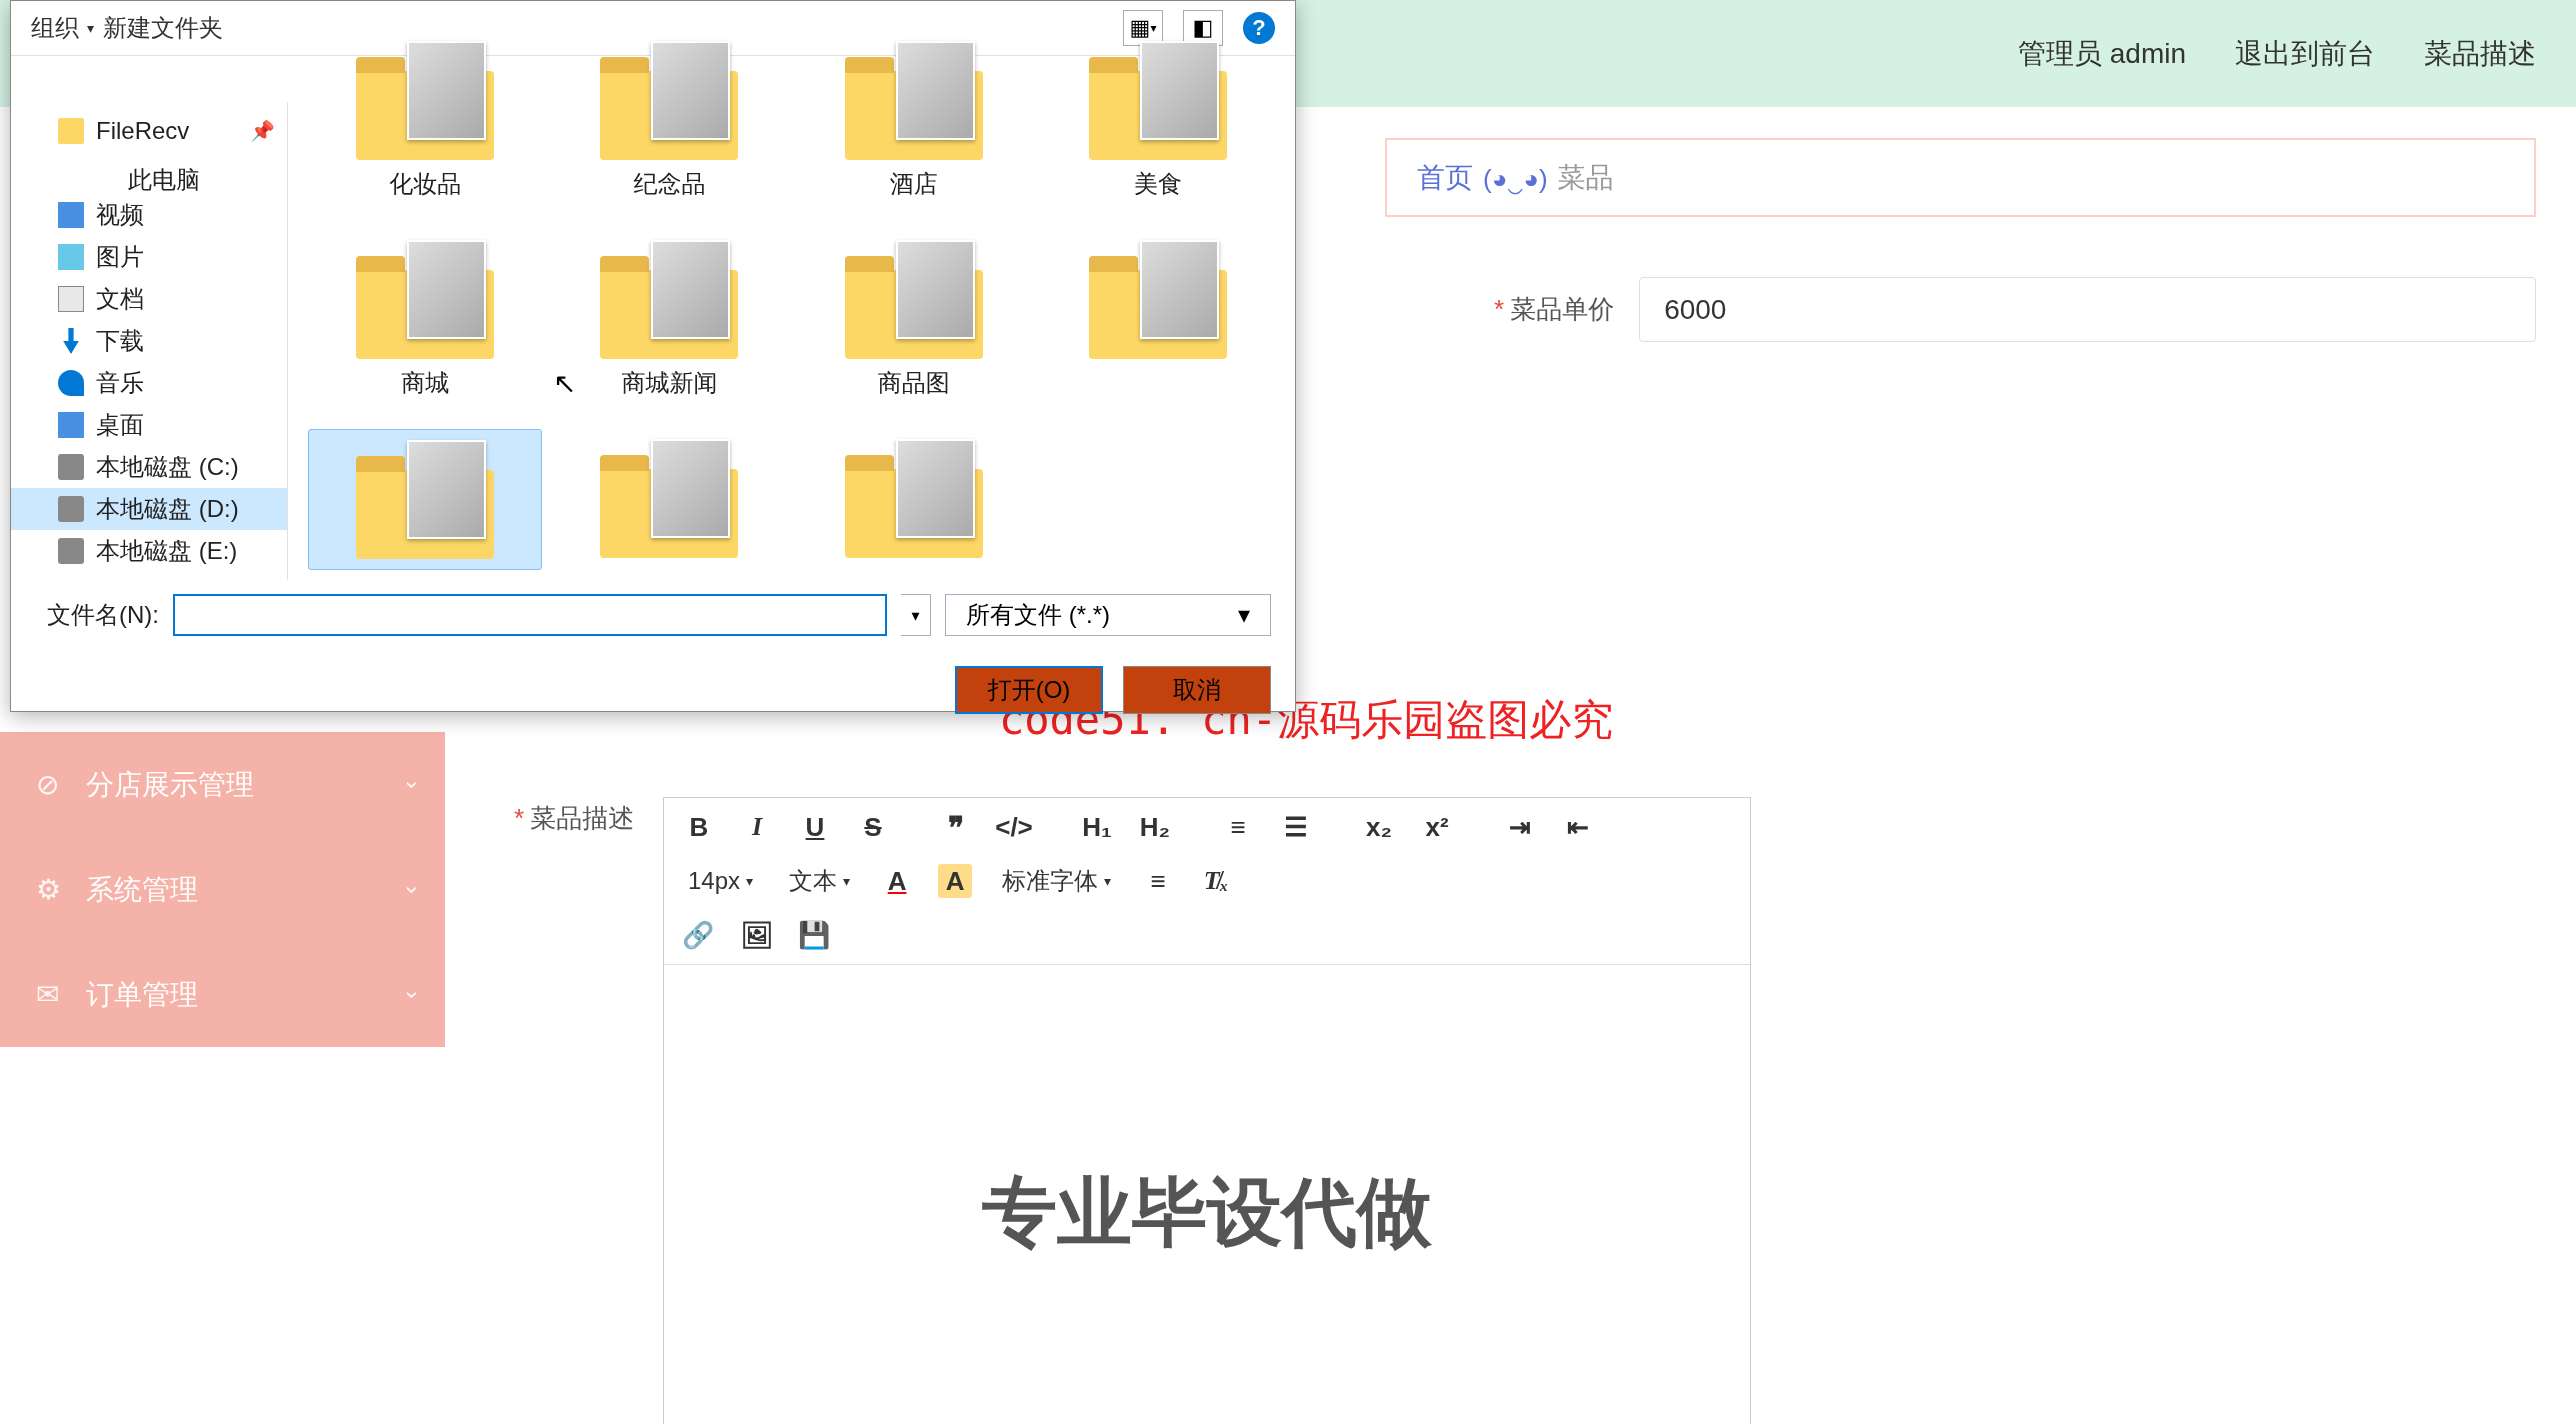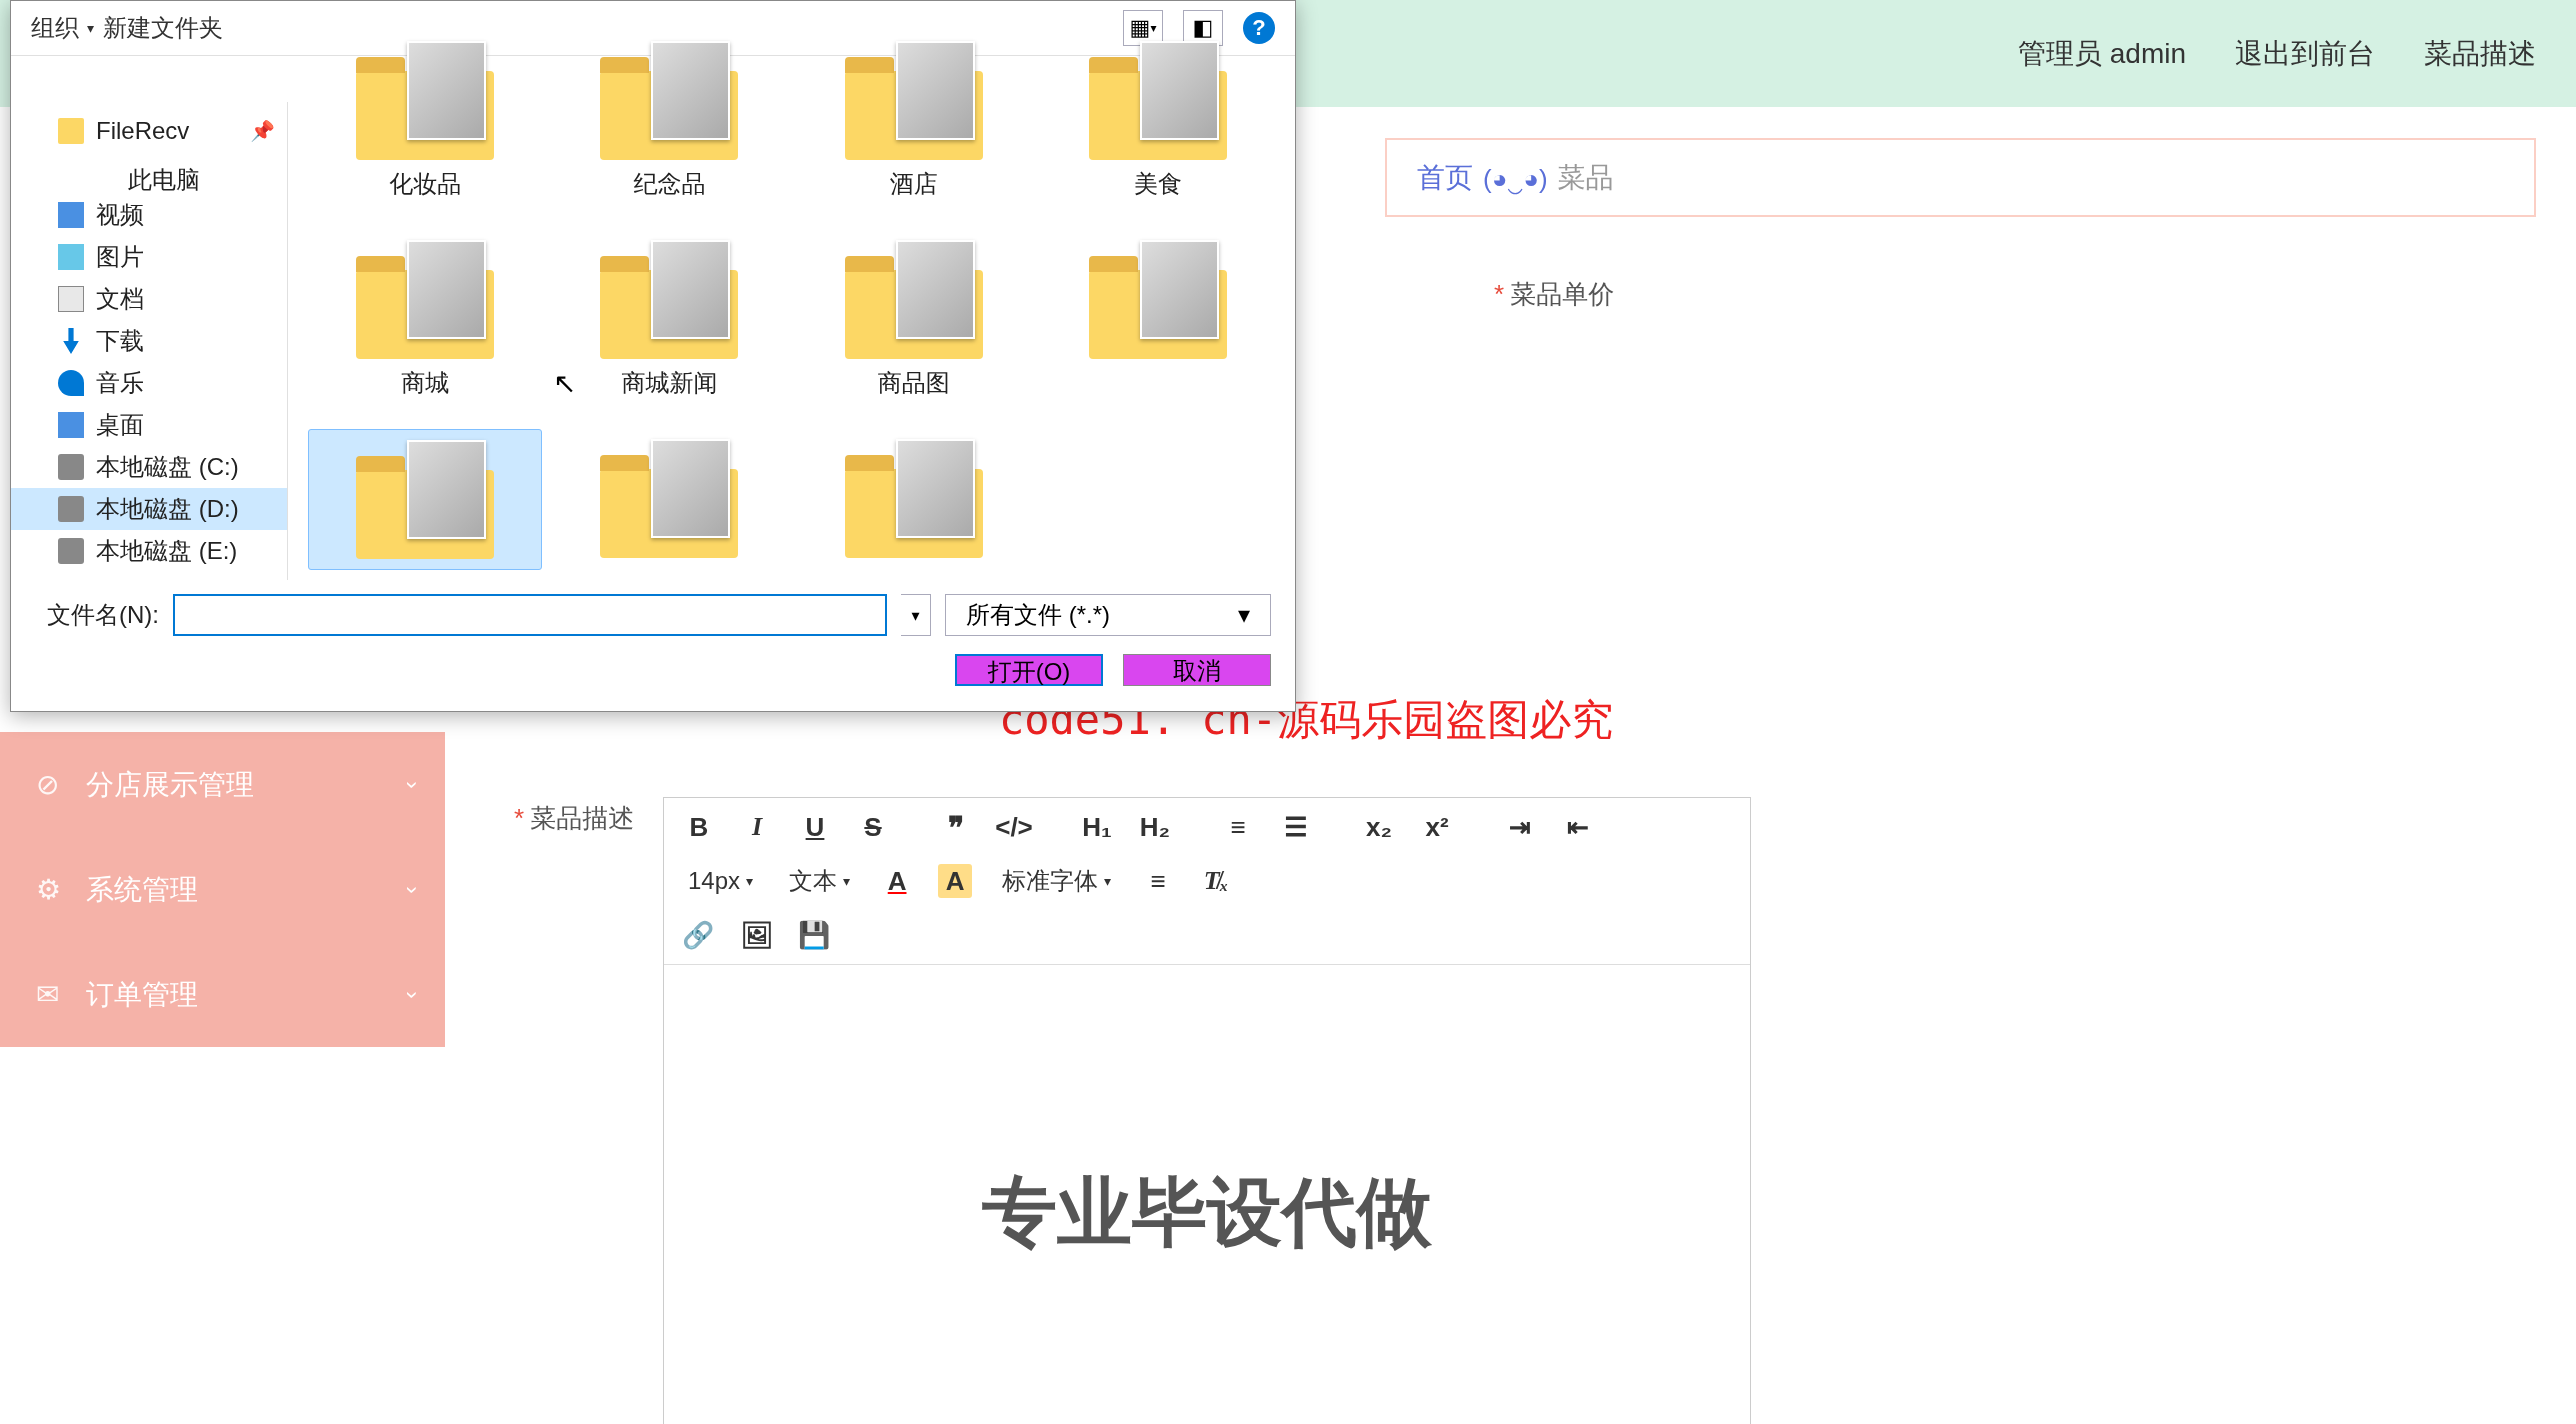--- a/index.html
+++ b/index.html
@@ -85,40 +85,41 @@
 
 .fd-cursor { position: absolute; top: 366px; left: 542px; font-size: 28px; z-index: 200; pointer-events: none; }
 
 .fd-footer { padding: 14px 24px; display: flex; flex-direction: column; gap: 18px; }
 .fd-filename-row { display: flex; align-items: center; gap: 14px; }
 .fd-filename-label { font-size: 24px; color: #222; white-space: nowrap; margin-left: 12px; }
 .fd-filename-input { flex: 1; height: 42px; border: 2px solid #0078D4; padding: 0 10px; font-size: 22px; }
 .fd-filename-drop { width: 30px; height: 42px; border: 1px solid #AAB; border-left: none; display: flex; align-items: center; justify-content: center; cursor: pointer; }
 .fd-filter { width: 326px; height: 42px; border: 1px solid #AAB; padding: 0 20px; font-size: 24px; display: flex; align-items: center; justify-content: space-between; cursor: pointer; }
 .fd-buttons { display: flex; gap: 20px; justify-content: flex-end; }
-.fd-btn { width: 148px; height: 32px; border: 1px solid #888; background: #d946ef; font-size: 24px; cursor: pointer; }
+.fd-btn { width: 148px; height: 48px; border: 1px solid #888; background: #c2410c; font-size: 24px; cursor: pointer; margin-top: 12px; }
 .fd-btn.primary { border: 2px solid #0078D4; }
 </style>
 </head>
 <body>
 
 <div class="header-bar">
   <span class="header-item">管理员 admin</span>
   <span class="header-item">退出到前台</span>
   <span class="header-item">菜品描述</span>
 </div>
 
 <div class="breadcrumb">
   <span class="home">首页</span>
   <span class="face">(◕‿◕)</span>
   <span class="current">菜品</span>
 </div>
 
 <div class="form-row price-row">
   <span class="form-label"><span class="required">*</span><span>菜品单价</span></span>
+  <input class="form-input" value="6000" style="">
 </div>
 
 <div class="watermark">code51. cn-源码乐园盗图必究</div>
 
 <div class="sidebar">
   <div class="sidebar-item">
     <span class="icon">⊘</span>
     <span>分店展示管理</span>
     <span class="chevron">›</span>
   </div>

